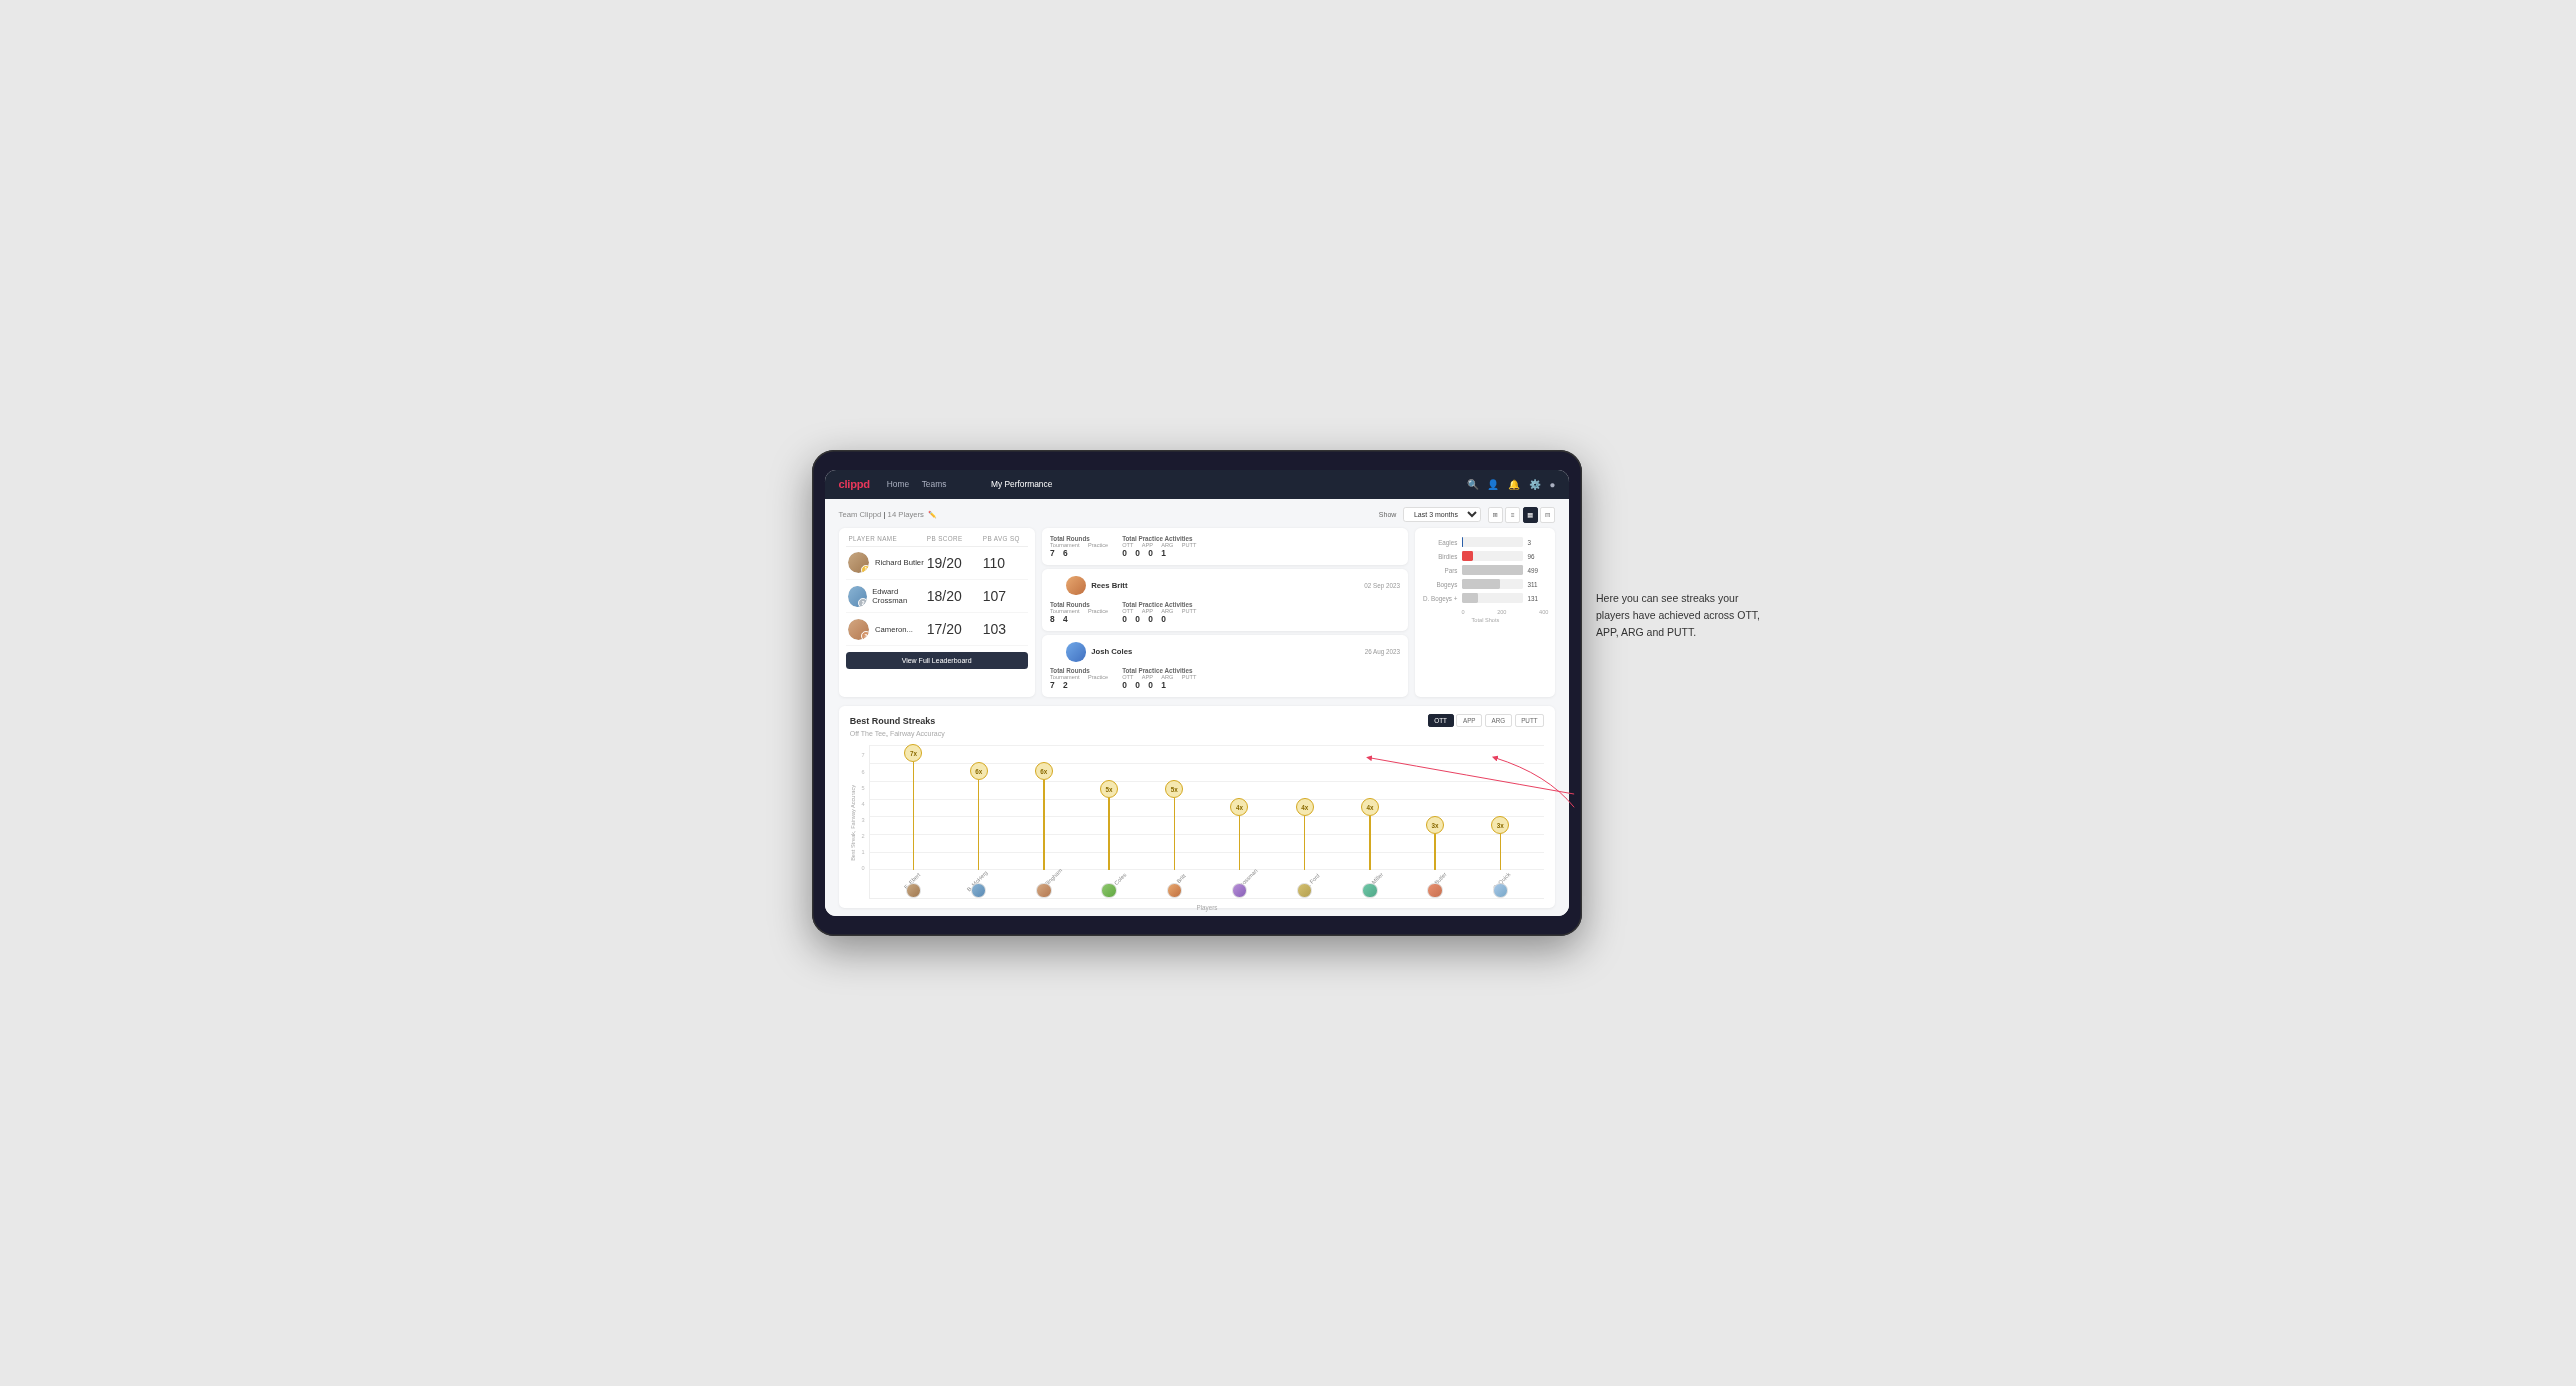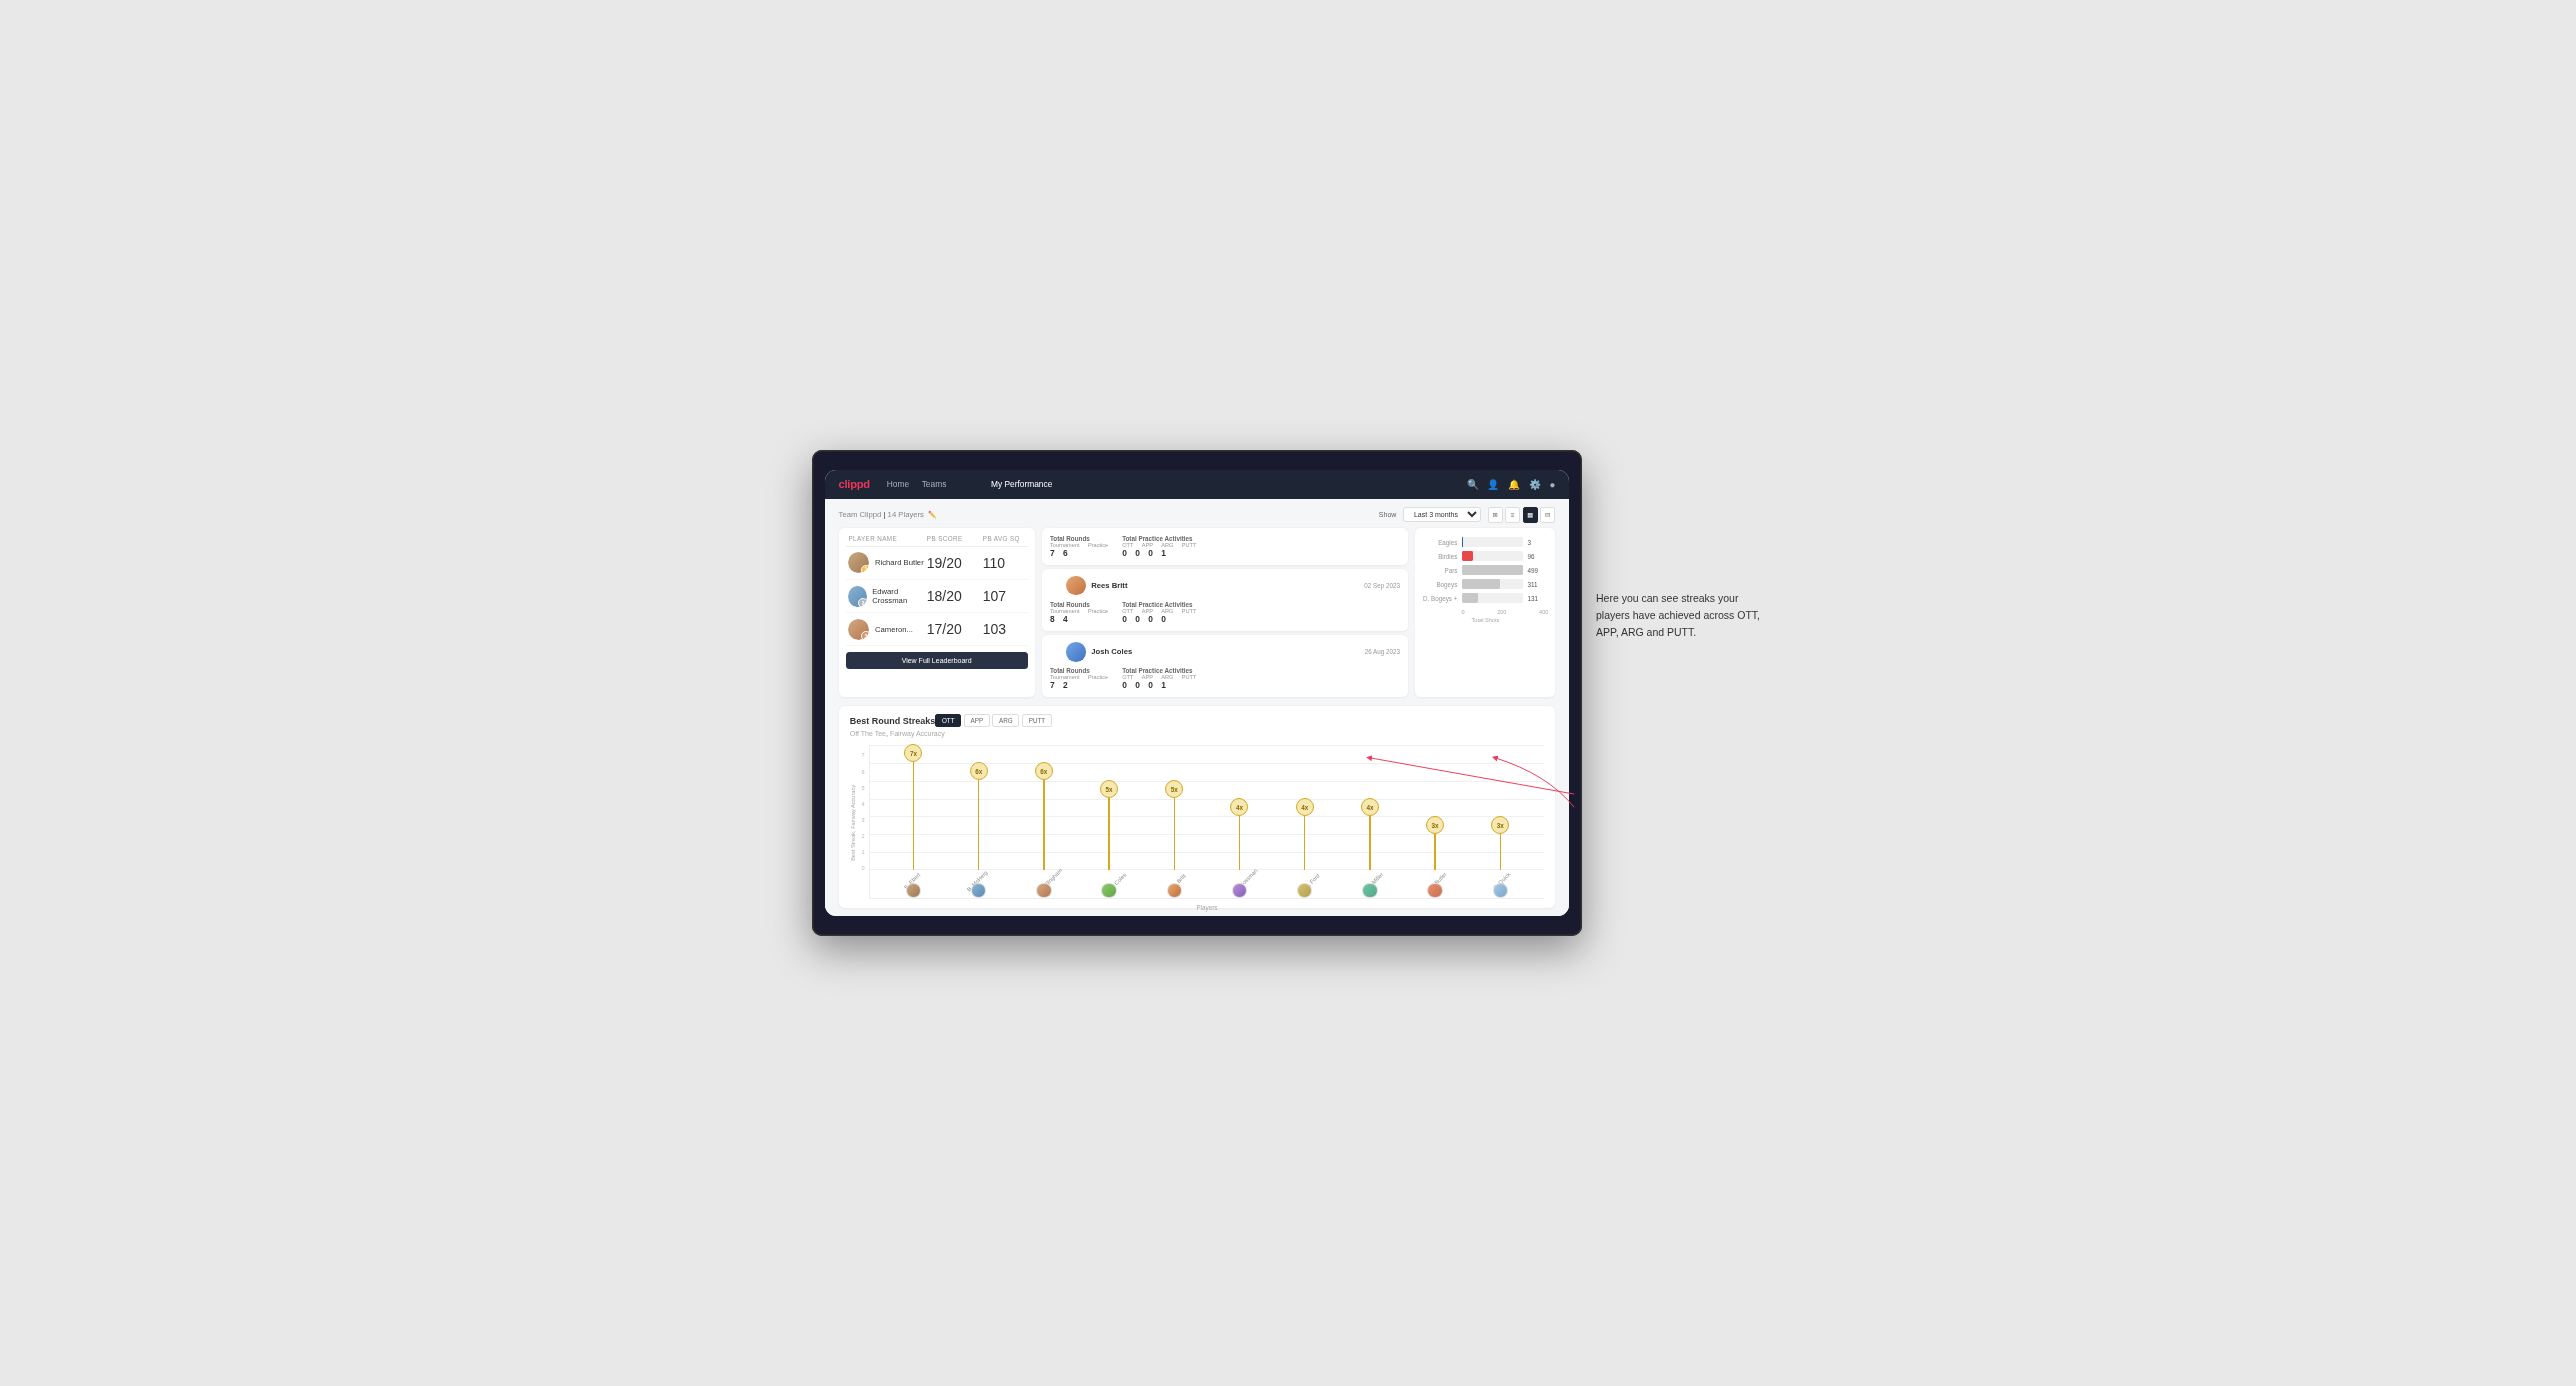--- a/index.html
+++ b/index.html
@@ -7,21 +7,21 @@
       background: #e8e8e8;
       display: flex;
       align-items: center;
       justify-content: center;
       min-height: 100vh;
       font-family: -apple-system, BlinkMacSystemFont, 'Segoe UI', sans-serif;
     }
     .tablet-outer {
       width: 770px;
       background: #1a1a2e;
-      border-radius: 10px;
+      border-radius: 22px;
       padding: 19.6px 12.6px;
       box-shadow: 0 14px 42px rgba(0,0,0,0.4), inset 0 0 0 1.4px #333;
       position: relative;
     }
     .tablet-screen {
       background: #fff;
       border-radius: 11.2px;
       overflow: hidden;
     }
     
@@ -375,20 +375,21 @@
     
     .streaks-section {
       background: #fff;
       border-radius: 5.6px;
       padding: 8.4px 11.2px;
       box-shadow: 0 0.7px 2.8px rgba(0,0,0,0.06);
     }
     .streaks-header {
       display: flex;
       align-items: center;
+      justify-content: space-between;
       margin-bottom: 2.8px;
     }
     .streaks-title {
       font-size: 9px;
       font-weight: 600;
       color: #333;
     }
     .streak-filter-btns {
       display: flex;
       gap: 2.8px;

